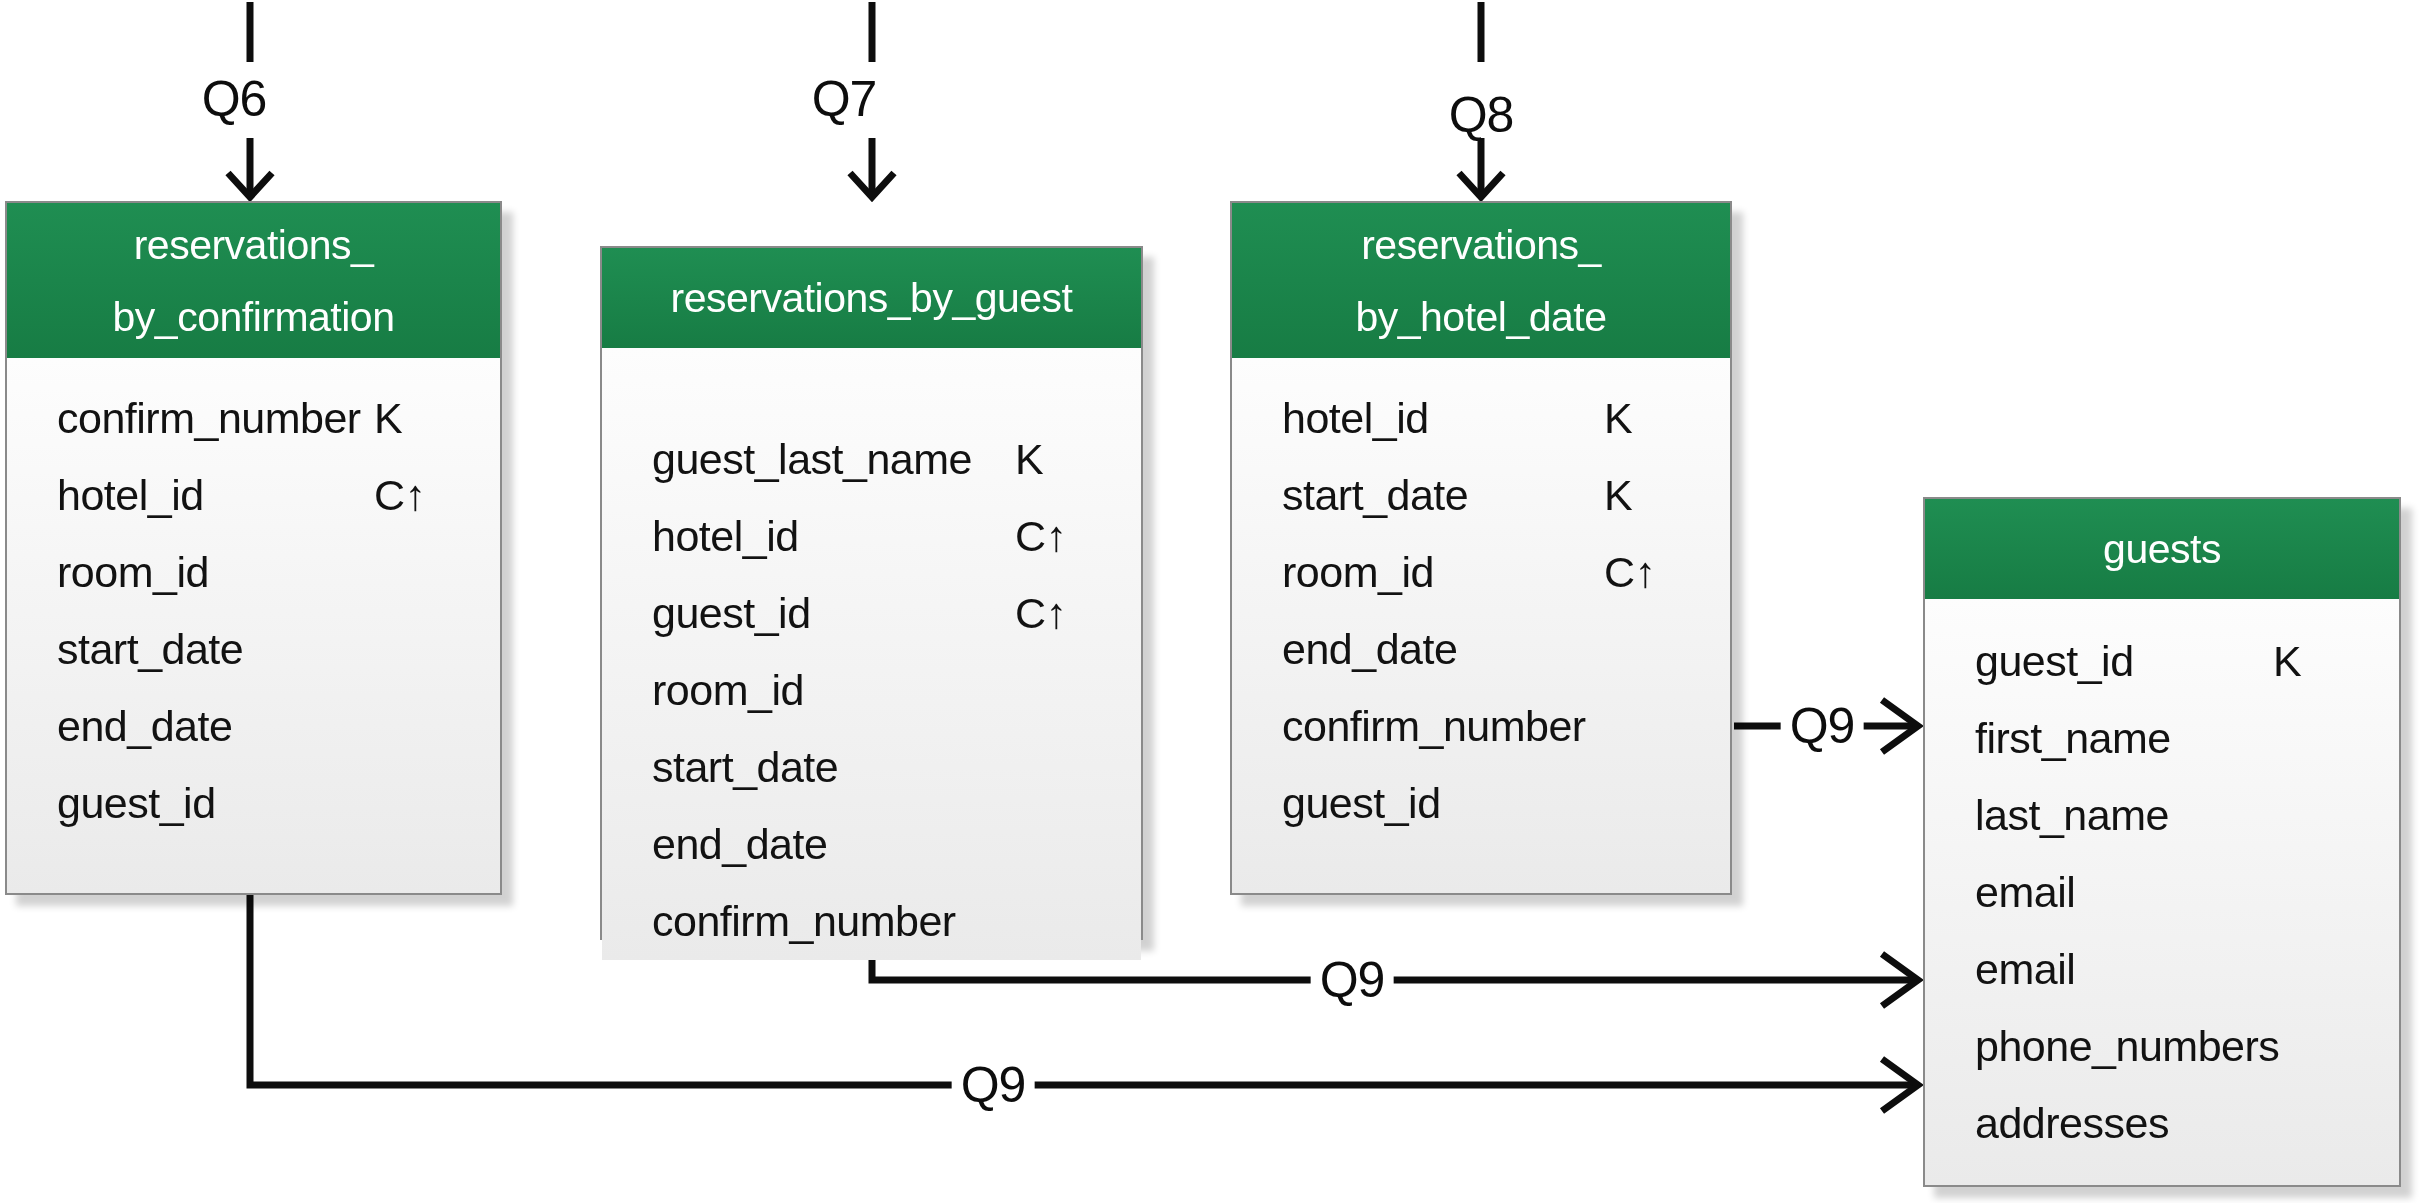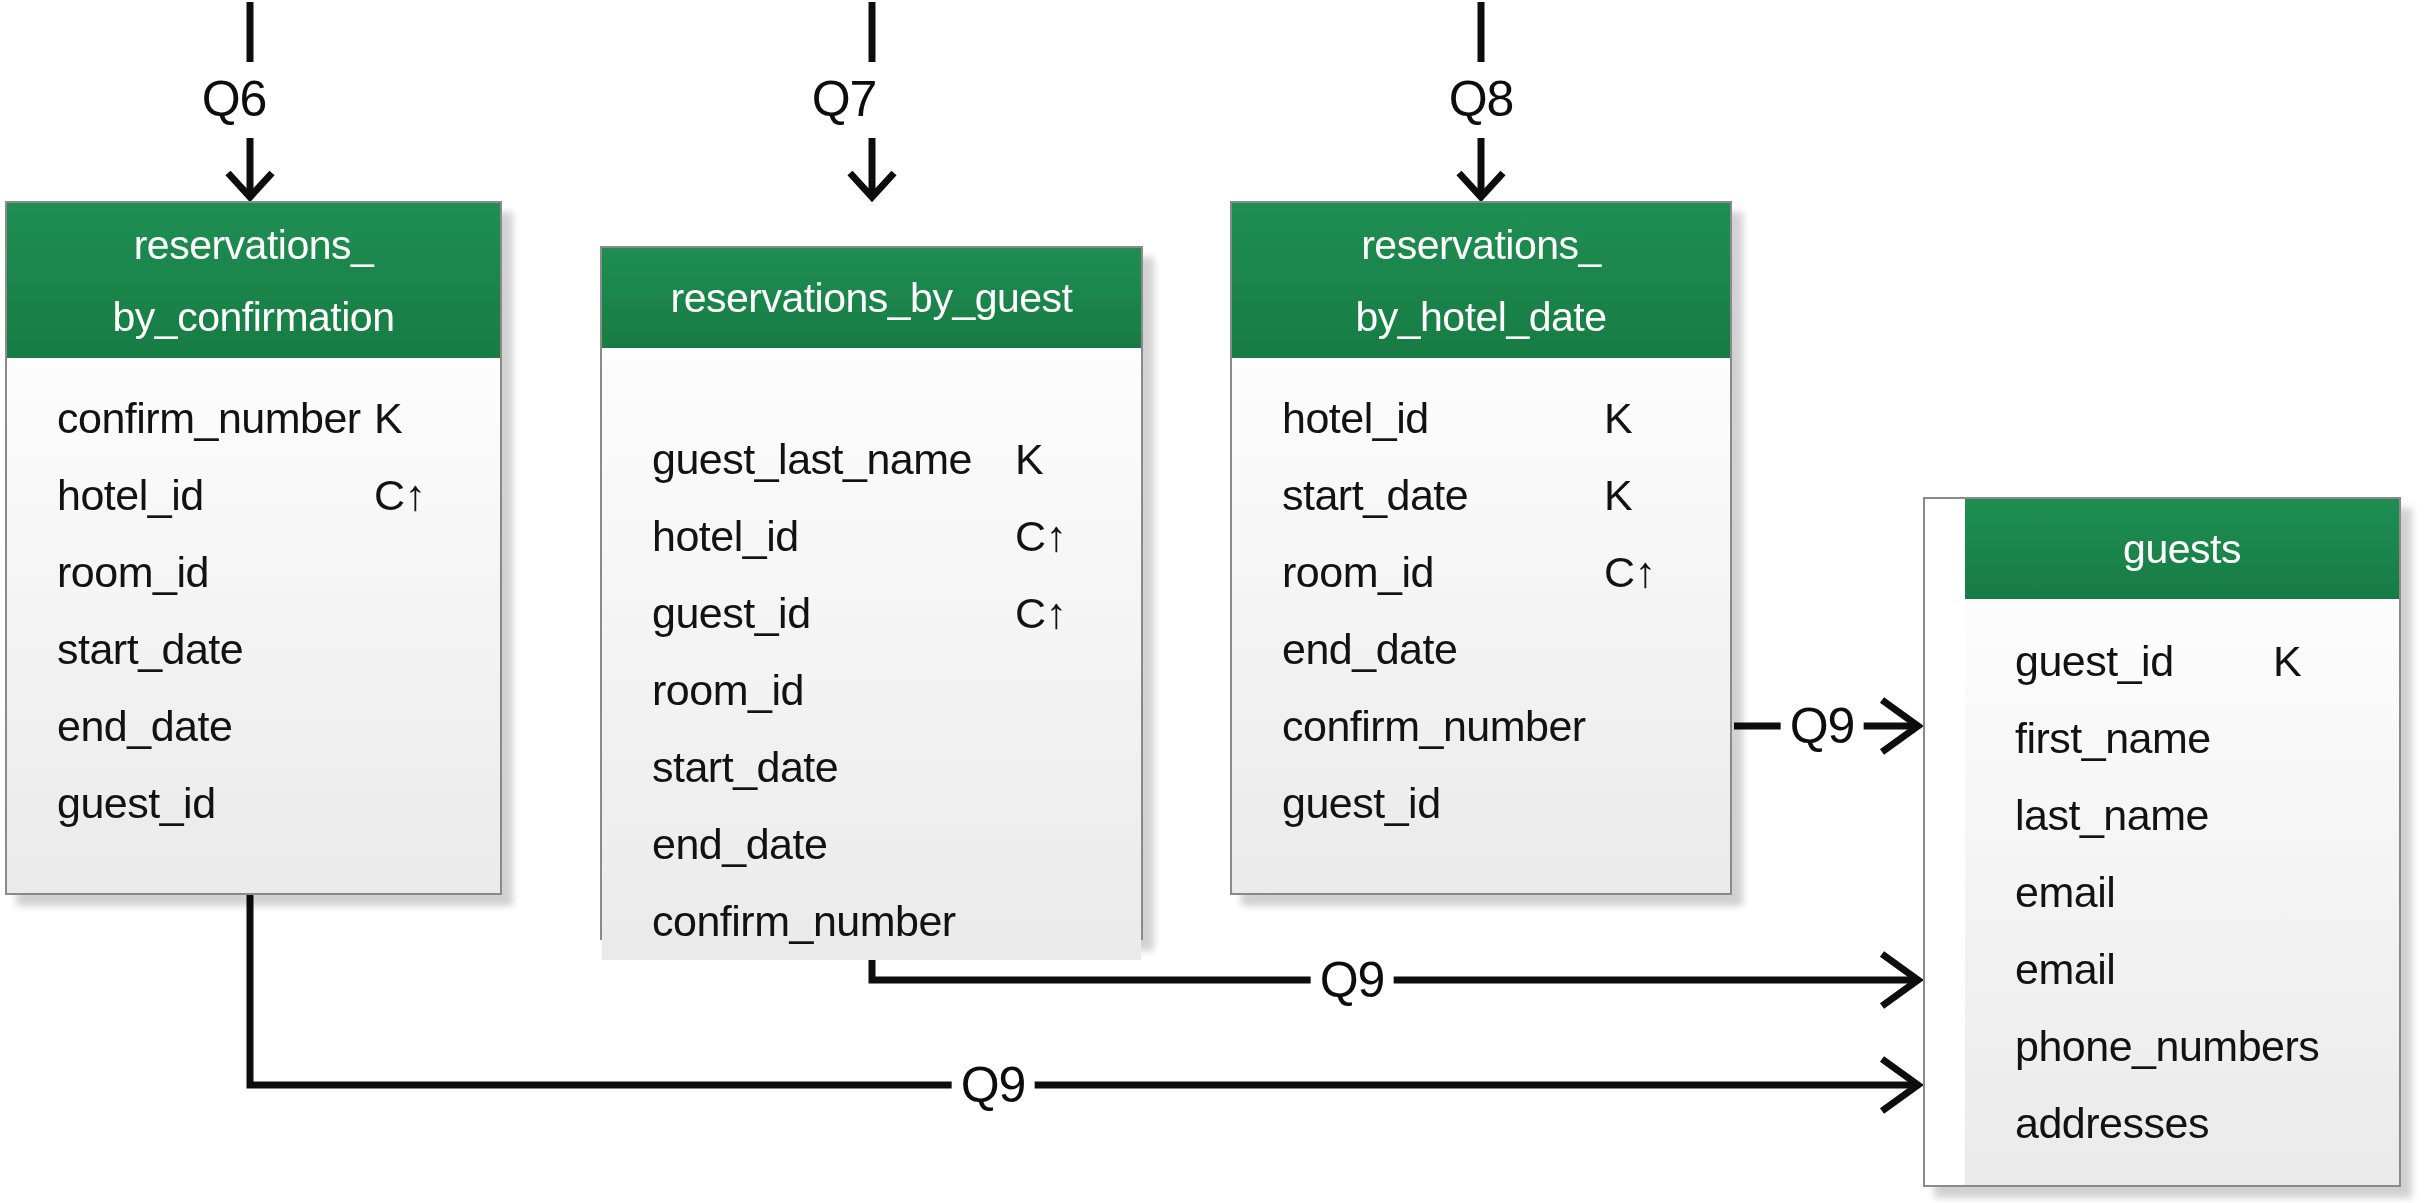--- a/index.html
+++ b/index.html
@@ -27,21 +27,21 @@
   }
   .row{
     display:flex;align-items:center;height:77px;
     padding:0 8px 0 50px;font-size:43px;letter-spacing:-0.5px;color:#121212;
   }
   .fname{flex:1 1 auto;white-space:nowrap;}
   .fkey{flex:0 0 118px;white-space:nowrap;}
   .t0{left:5px;   top:201px;width:497px;height:694px;}
   .t1{left:600px; top:201px;width:543px;height:694px;margin-top:45px;}
   .t2{left:1230px;top:201px;width:502px;height:694px;}
-  .t3{left:1923px;top:497px;width:478px;height:690px;padding-left:40px;}
+  .t3{left:1923px;top:497px;width:478px;height:690px;}
   .t0 .hd,.t2 .hd{height:155px;}
   .t1 .hd,.t3 .hd{height:100px;}
   .t0 .bd,.t2 .bd{padding-top:22px;}
   .t1 .bd{padding-top:73px;}
   .t3 .bd{padding-top:24px;}
   
   .arrows{position:absolute;left:0;top:0;z-index:1;}
   .arrows path{stroke:#0d0d0d;stroke-width:7;fill:none;stroke-linejoin:miter;}
   
   .qlabel{
@@ -74,21 +74,21 @@
 
     <path d="M872 893 V980 H1914"></path>
     <path d="M1882 954 L1918 980 L1882 1006"></path>
 
     <path d="M250 893 V1085 H1914"></path>
     <path d="M1882 1059 L1918 1085 L1882 1111"></path>
   </svg>
 
   <div class="qlabel" style="left:234px;top:99px;">Q6</div>
   <div class="qlabel" style="left:844px;top:99px;">Q7</div>
-  <div class="qlabel" style="left:1481px;top:99px;">Q8</div>
+  <div class="qlabel" style="left:1481px;top:115px;">Q8</div>
   <div class="qlabel online" style="left:1822px;top:726px;">Q9</div>
   <div class="qlabel online" style="left:1352px;top:980px;">Q9</div>
   <div class="qlabel online" style="left:993px;top:1085px;">Q9</div>
 
   <div class="tbl t0">
     <div class="hd">
       <span>reservations_</span>
       <span>by_confirmation</span>
     </div>
     <div class="bd">

